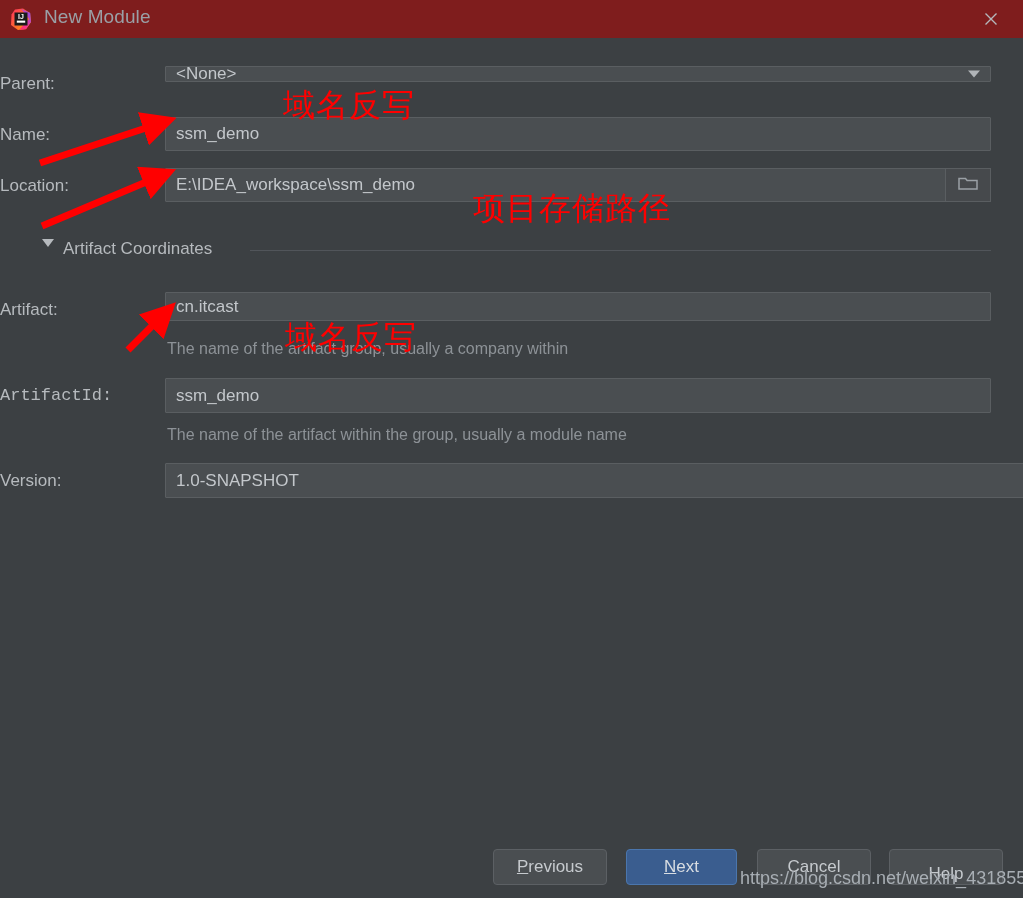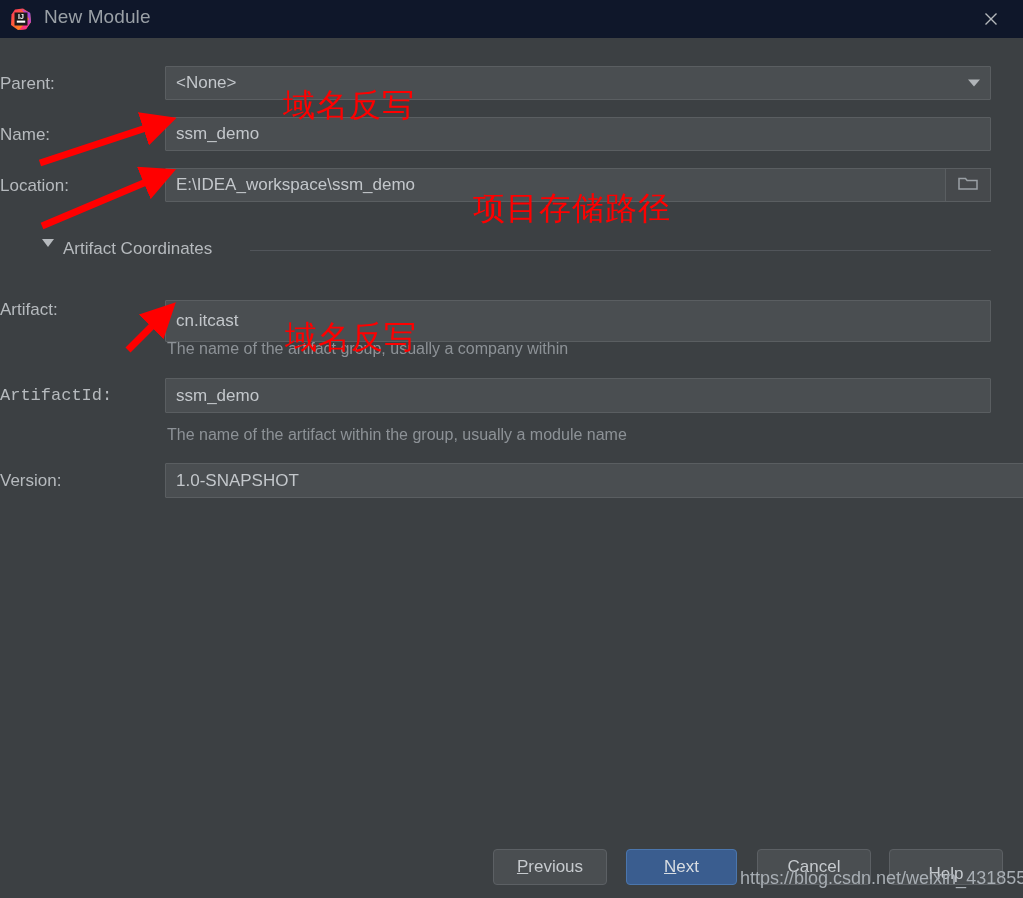--- a/index.html
+++ b/index.html
@@ -15,21 +15,21 @@
     color: #bfc3c7;
     position: relative;
     -webkit-font-smoothing: antialiased;
   }
 
   
   .titlebar {
     position: absolute;
     left: 0; top: 0;
     width: 1023px; height: 38px;
-    background: #0f172a;
+    background: #7f1d1d;
     display: flex;
     align-items: center;
   }
   .app-icon {
     position: absolute;
     left: 9px; top: 7px;
     width: 24px; height: 24px;
   }
   .title-text {
     position: absolute;
@@ -207,21 +207,21 @@
   </div>
   <div class="title-text">New Module</div>
   <div class="close-btn">
     <svg width="18" height="18" viewBox="0 0 18 18">
       <path d="M3.5 3.5 L14.5 14.5 M14.5 3.5 L3.5 14.5" stroke="#b4b8bc" stroke-width="1.4" fill="none"></path>
     </svg>
   </div>
 </div>
 
 <div class="form-label" style="left:0px; top:74px; width:130px;">Parent:</div>
-<div class="field combo" style="left:165px; top:66px; width:826px; height:34px;">
+<div class="field combo" style="left:165px; top:66px; width:826px; height:16px;">
   <span>&lt;None&gt;</span>
   <span class="combo-arrow"></span>
 </div>
 
 <div class="form-label" style="left:0px; top:125px; width:130px;">Name:</div>
 <div class="field" style="left:165px; top:117px; width:826px; height:34px;">
   <span>ssm_demo</span>
 </div>
 
 <div class="form-label" style="left:0px; top:176px; width:130px;">Location:</div>
@@ -236,21 +236,21 @@
   </span>
 </div>
 
 <div class="section-header" style="left:42px; top:239px;">
   <span class="section-tri"></span>
   <span class="section-title">Artifact Coordinates</span>
 </div>
 <div class="section-rule" style="left:250px; top:250px; width:741px;"></div>
 
 <div class="form-label" style="left:0px; top:300px; width:155px;">Artifact:</div>
-<div class="field" style="left:165px; top:300px; width:826px; height:42px;">
+<div class="field" style="left:165px; top:292px; width:826px; height:29px;">
   <span>cn.itcast</span>
 </div>
 <div class="hint" style="left:167px; top:340px;">The name of the artifact group, usually a company within</div>
 
 <div class="form-label" style="left:0px; top:386px; width:155px;font-family:Liberation Mono, monospace;">ArtifactId:</div>
 <div class="field" style="left:165px; top:378px; width:826px; height:35px;">
   <span>ssm_demo</span>
 </div>
 <div class="hint" style="left:167px; top:426px;">The name of the artifact within the group, usually a module name</div>
 

